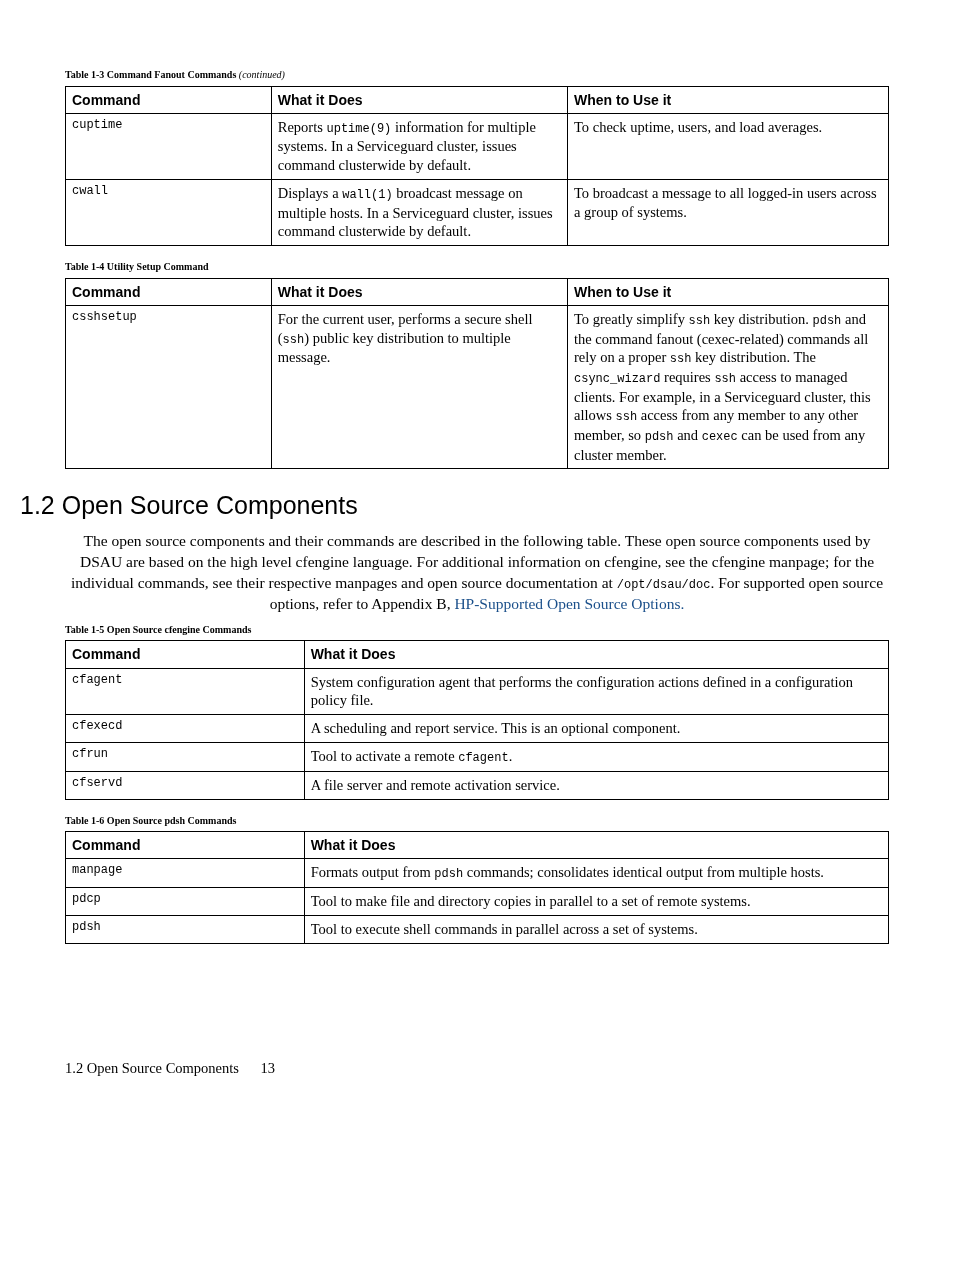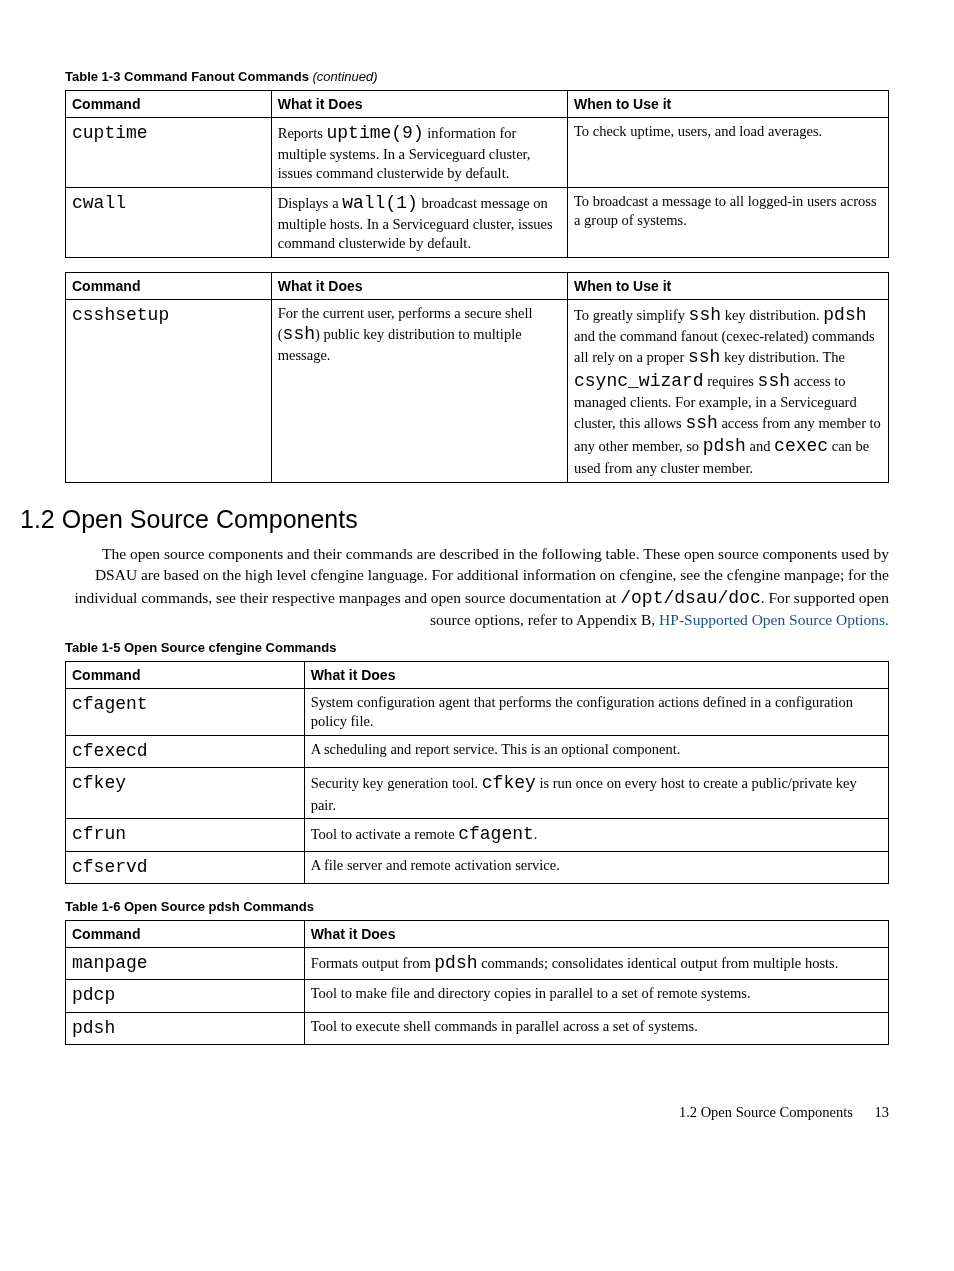--- a/index.html
+++ b/index.html
@@ -7,23 +7,23 @@
     font-size: 15px;
     color: #000;
     margin: 0;
     padding: 60px 65px 40px 65px;
     background: #fff;
     width: 954px;
     box-sizing: border-box;
     line-height: 1.35;
   }
   .table-caption {
-    font-family: Liberation Sans, sans-serif;
+    font-family: Liberation Serif, serif;
     font-weight: bold;
-    font-size: 13px;
+    font-size: 10px;
     margin: 8px 0 4px 0;
   }
   .table-caption .continued {
     font-weight: normal;
     font-style: italic;
   }
   table {
     border-collapse: collapse;
     width: 100%;
     margin-bottom: 14px;
@@ -37,49 +37,48 @@
     line-height: 1.3;
   }
   th {
     font-family: Arial, Helvetica, sans-serif;
     font-weight: bold;
     font-size: 14px;
     margin-left: 16px;
   }
   .mono {
     font-family: "Courier New", Courier, monospace;
-    font-size: 18px;
+    font-size: 12px;
   }
   h2.section {
     font-family: Arial, Helvetica, sans-serif;
     font-weight: normal;
     font-size: 25px;
     margin: 20px 0 8px 0;
     margin-left: -45px;
   }
   .body-para {
     margin: 6px 0 0 0;
-    text-align: right;
+    text-align: center;
     font-size: 15.5px;
     line-height: 1.35;
   }
   .link {
     color: #1a4f8a;
   }
   .content-indent {
     margin-left: 0;
   }
   .col-cmd   { width: 25%; }
   .col-what2 { width: 36%; }
   .col-when  { width: 39%; }
   .col-cmd-b { width: 29%; }
   .col-what-b{ width: 71%; }
   .footer {
-    margin-top: 58px;
-    text-align: right;
+    margin-top: 115px;
     font-size: 14.5px;
   }
   .footer .pn { margin-left: 18px; }
 </style>
 </head>
 <body>
 
 <div class="content-indent">
 
   <div class="table-caption">
@@ -104,20 +103,21 @@
       <td>To check uptime, users, and load averages.</td>
     </tr>
     <tr>
       <td class="mono">cwall</td>
       <td><span>Displays a </span><span class="mono">wall(1)</span><span> broadcast message on multiple hosts. In a Serviceguard cluster, issues command clusterwide by default.</span></td>
       <td>To broadcast a message to all logged-in users across a group of systems.</td>
     </tr>
   </tbody>
     </table>
 
+  <div class="table-caption">Table 1-4 Utility Setup Command</div>
   <table>
     <colgroup>
         <col class="col-cmd">
         <col class="col-what2">
         <col class="col-when">
       </colgroup>
     <tbody>
         <tr>
       <th>Command</th>
       <th>What it Does</th>
@@ -148,24 +148,20 @@
       <th>Command</th>
       <th>What it Does</th>
     </tr>
     <tr>
       <td class="mono">cfagent</td>
       <td>System configuration agent that performs the configuration actions defined in a configuration policy file.</td>
     </tr>
     <tr>
       <td class="mono">cfexecd</td>
       <td>A scheduling and report service. This is an optional component.</td>
-    </tr>
-    <tr>
-      <td class="mono">cfkey</td>
-      <td><span>Security key generation tool. </span><span class="mono">cfkey</span><span> is run once on every host to create a public/private key pair.</span></td>
     </tr>
     <tr>
       <td class="mono">cfrun</td>
       <td><span>Tool to activate a remote </span><span class="mono">cfagent</span><span>.</span></td>
     </tr>
     <tr>
       <td class="mono">cfservd</td>
       <td>A file server and remote activation service.</td>
     </tr>
   </tbody>

